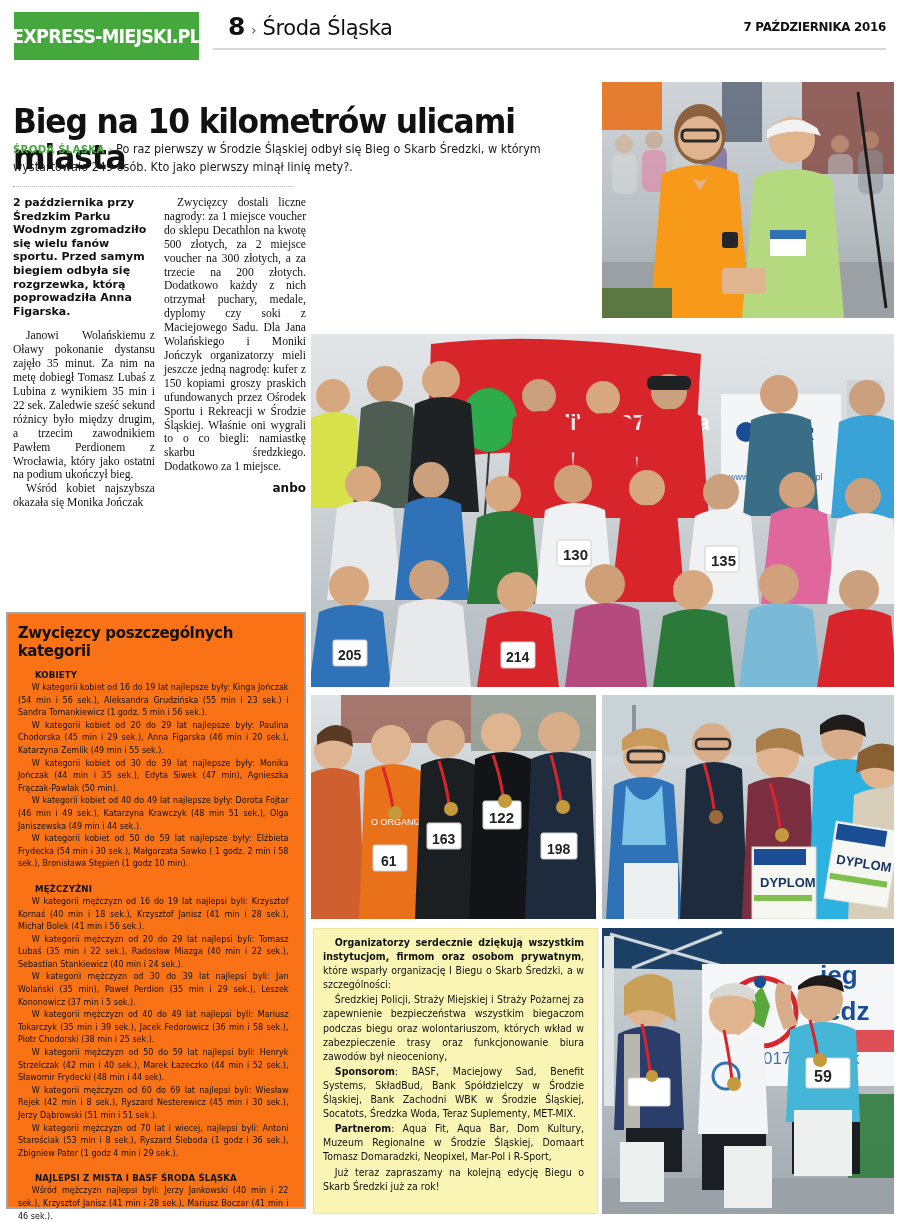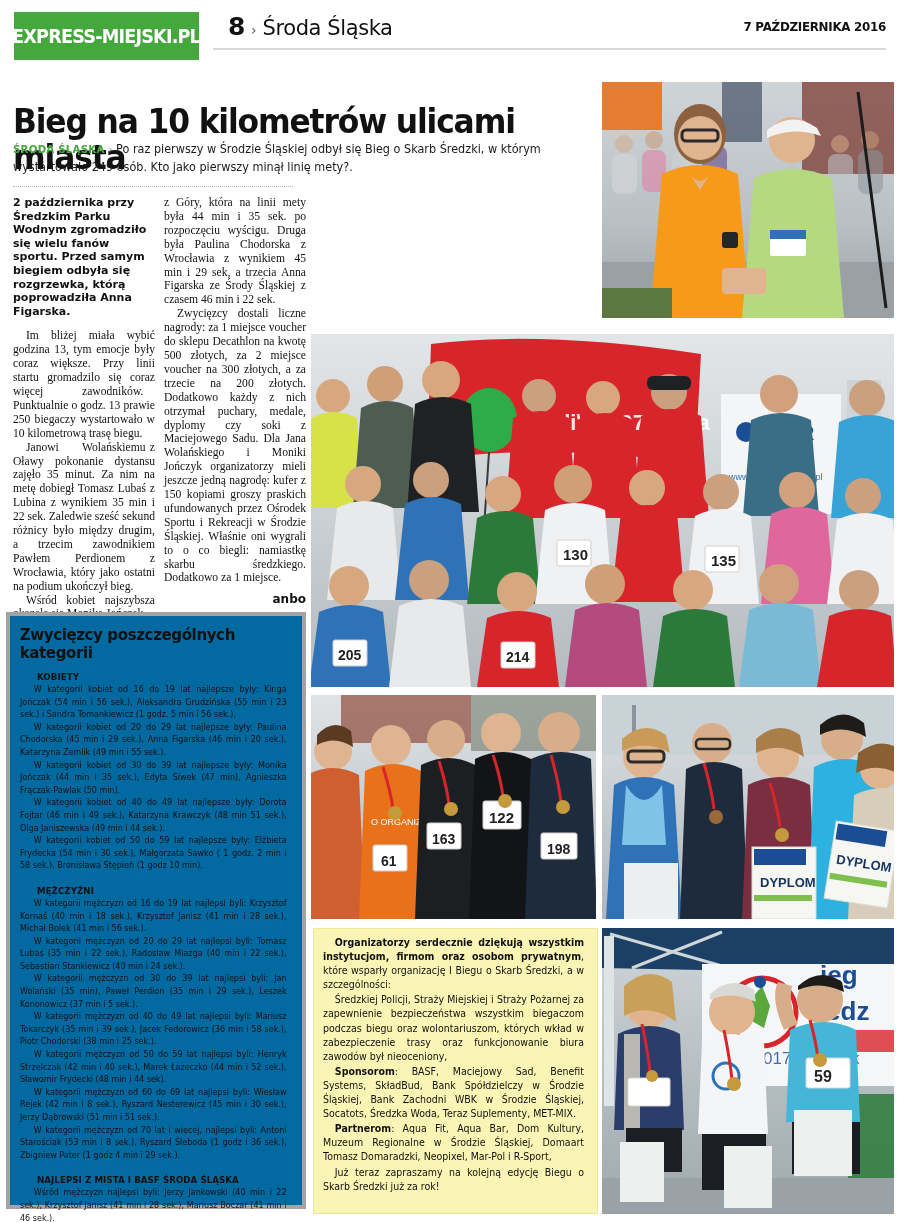--- a/index.html
+++ b/index.html
@@ -98,22 +98,22 @@
   .byline {
     font-family: "DejaVu Sans", sans-serif;
     font-weight: bold; font-size: 12px; color: #111;
     text-align: right; margin-top: 7px;
   }
 
   
   .winners {
     position: absolute; left: 6px; top: 612px;
     width: 300px; height: 597px;
-    background: #0369a1;
-    border: 4px solid #a3a3a3;
+    background: #f97316;
+    border: 2px solid #a3a3a3;
   }
   .winners-title {
     font-family: "DejaVu Sans", sans-serif;
     font-weight: bold; font-size: 15.5px; color: #111;
     padding: 10px 0 0 10px; letter-spacing: -0.4px;
     transform: scaleX(0.97); transform-origin: left;
   }
   .winners-body { padding: 6px 10px 0 10px; }
   .cat-head {
     font-family: "DejaVu Sans", sans-serif;
@@ -173,27 +173,25 @@
 
   <div class="lead">
     <span class="loc">ŚRODA ŚLĄSKA</span>
     <span class="arrow">›</span>
     <span>Po raz pierwszy w Środzie Śląskiej odbył się Bieg o Skarb Średzki, w którym wystartowało 249 osób. Kto jako pierwszy minął linię mety?.</span>
   </div>
   <div class="dotrule"></div>
 
   <div class="col col-1">
     <div class="intro-bold">2 października przy Średzkim Parku Wodnym zgromadziło się wielu fanów sportu. Przed samym biegiem odbyła się rozgrzewka, którą poprowadziła Anna Figarska.</div>
-    <p class="body-p">Im bliżej miała wybić godzina 13, tym emocje były coraz większe. Przy linii startu gromadzilo się coraz więcej zawodników. Punktualnie o godz. 13 prawie 250 biegaczy wystartowało w 10 kilometrową trasę biegu.</p>
     <p class="body-p">Janowi  Wolańskiemu z Oławy pokonanie dystansu zajęło 35 minut. Za nim na metę dobiegł Tomasz Lubaś z Lubina z wynikiem 35 min i 22 sek. Zaledwie sześć sekund różnicy było między drugim, a trzecim zawodnikiem Pawłem Perdionem z Wrocławia, który jako ostatni na podium ukończył bieg.</p>
     <p class="body-p">Wśród kobiet najszybsza okazała się Monika Jończak</p>
   </div>
 
   <div class="col col-2">
-    <p class="body-p" style="text-indent:0">z Góry, która na linii mety była 44 min i 35 sek. po rozpoczęciu wyścigu. Druga była Paulina Chodorska z Wrocławia z wynikiem 45 min i 29 sek, a trzecia Anna Figarska ze Środy Śląskiej z czasem 46 min i 22 sek.</p>
     <p class="body-p">Zwycięzcy dostali liczne nagrody: za 1 miejsce voucher do sklepu Decathlon na kwotę 500 złotych, za 2 miejsce voucher na 300 złotych, a za trzecie na 200 złotych. Dodatkowo każdy z nich otrzymał puchary, medale, dyplomy czy soki z Maciejowego Sadu. Dla Jana Wolańskiego i Moniki Jończyk organizatorzy mieli jeszcze jedną nagrodę: kufer z 150 kopiami groszy praskich ufundowanych przez Ośrodek Sportu i Rekreacji w Środzie Śląskiej. Właśnie oni wygrali to o co biegli: namiastkę skarbu średzkiego. Dodatkowo za 1 miejsce.</p>
     <div class="byline">anbo</div>
   </div>
 
   <div class="winners">
     <div class="winners-title">Zwycięzcy poszczególnych kategorii</div>
     <div class="winners-body">
 
       <div class="cat-head first">KOBIETY</div>
       <p class="win-p">W kategorii kobiet od 16 do 19 lat najlepsze były: Kinga Jończak (54 min i 56 sek.), Aleksandra Grudzińska (55 min i 23 sek.) i Sandra Tomankiewicz (1 godz. 5 min i 56 sek.).</p>

